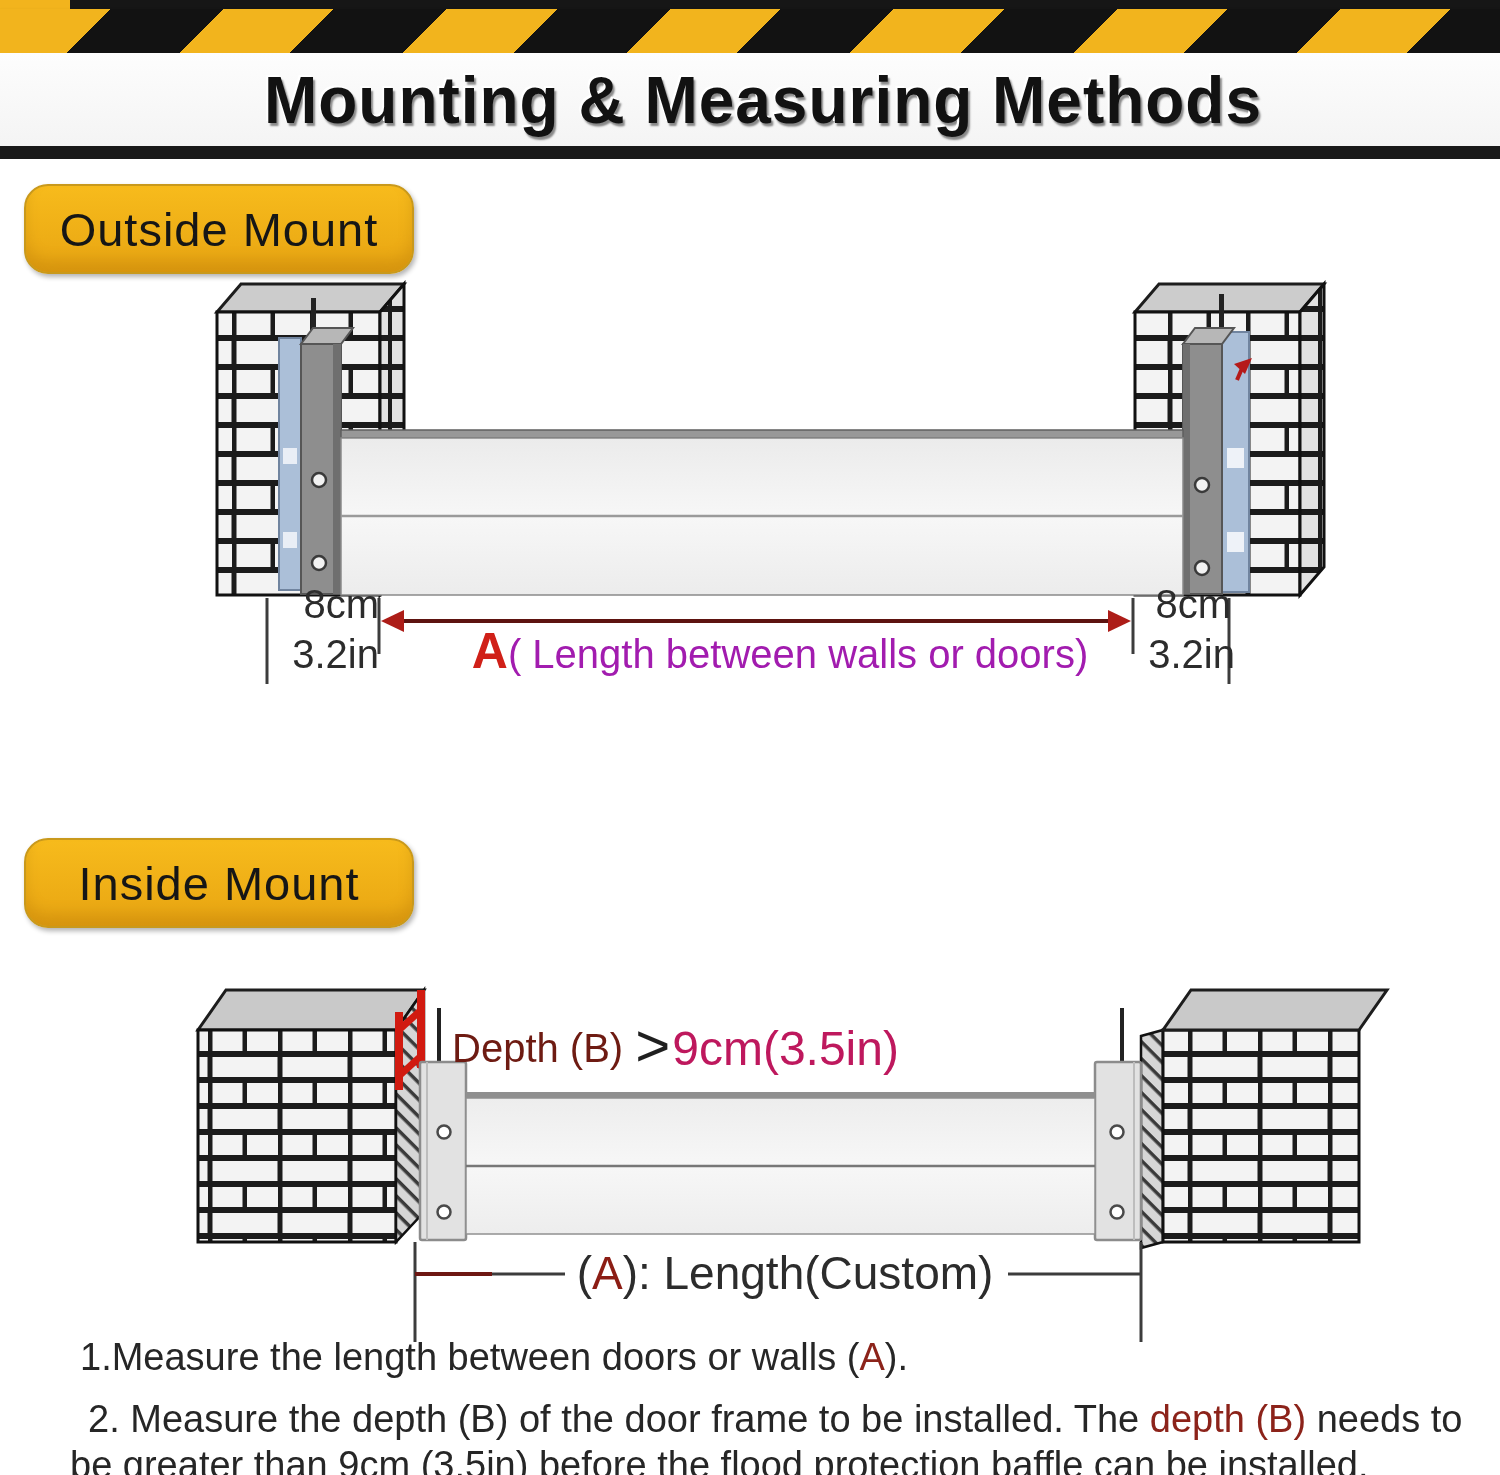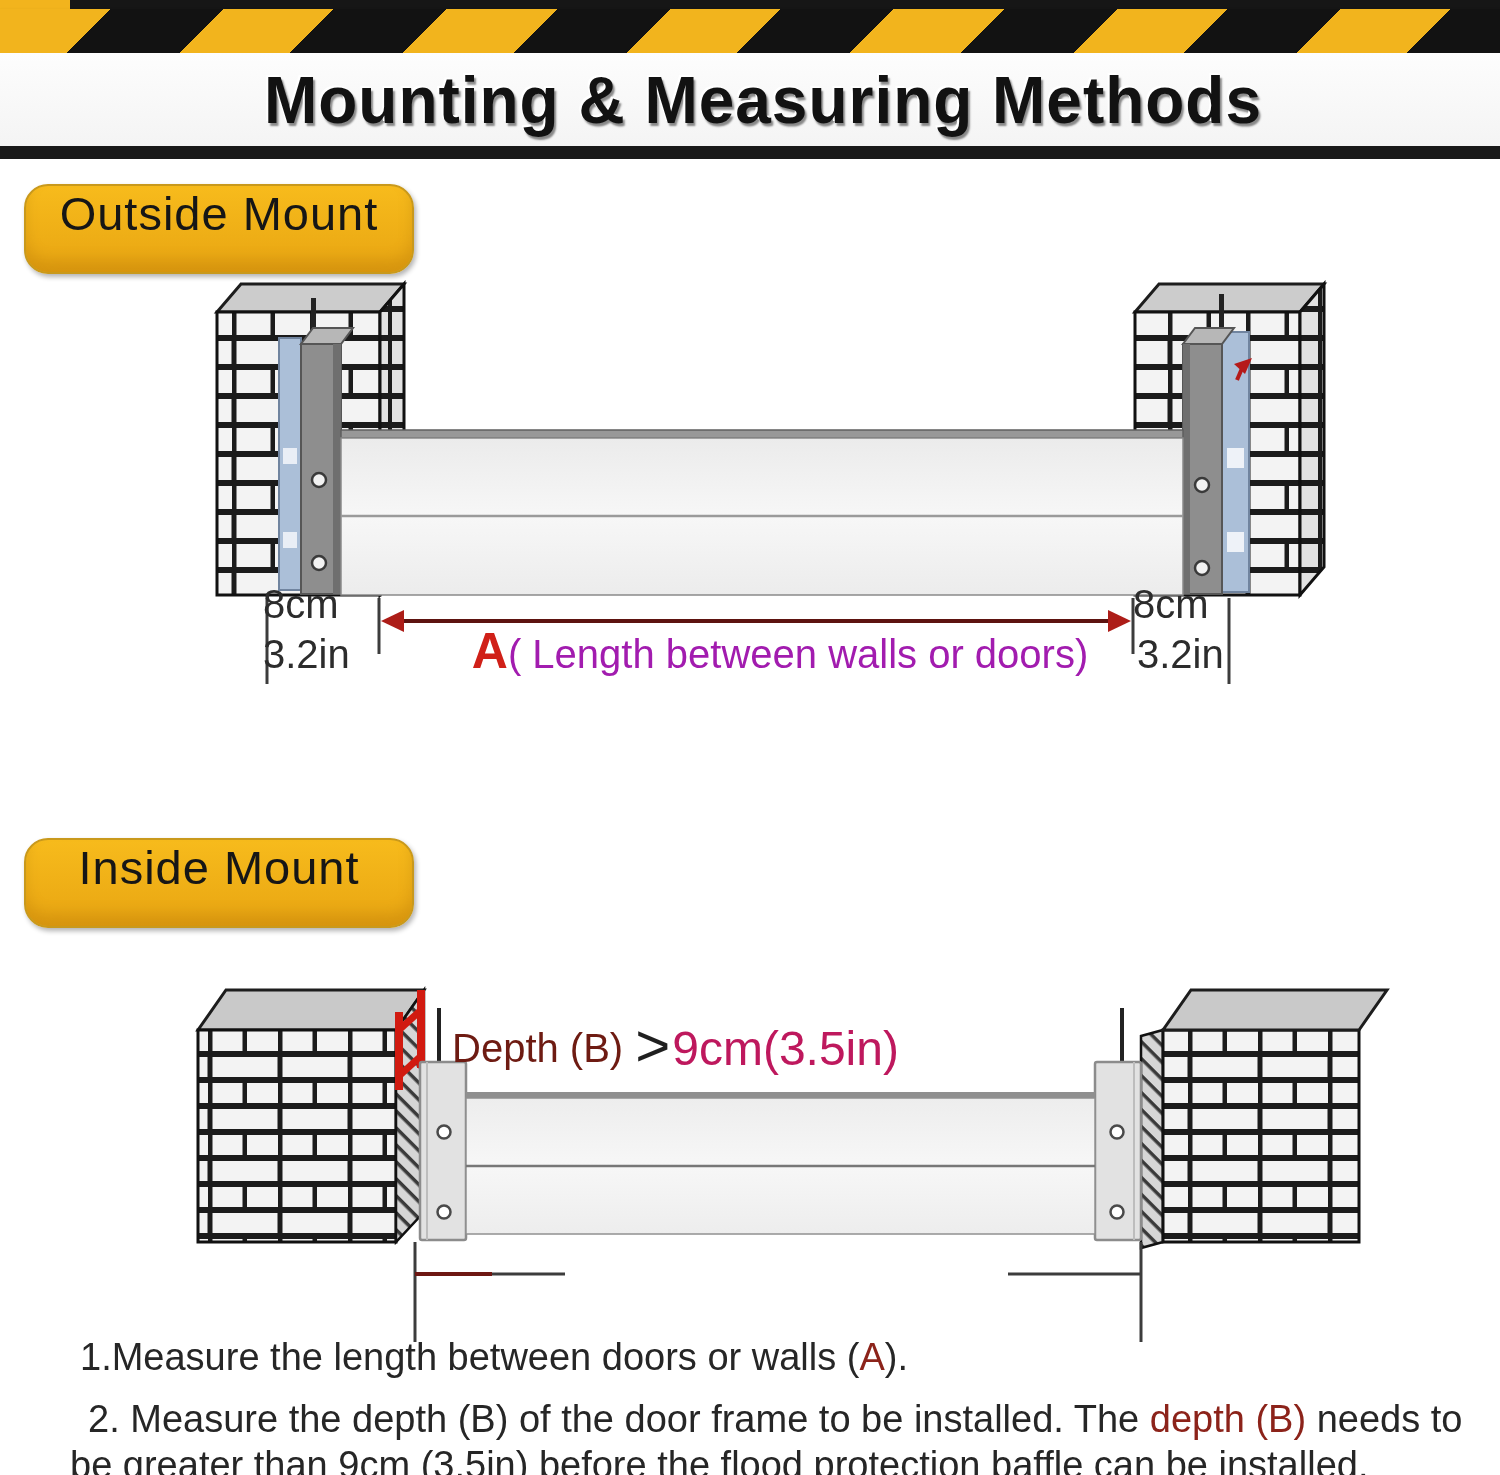--- a/index.html
+++ b/index.html
@@ -18,28 +18,28 @@
   .main-title{position:absolute;left:0;top:62px;width:100%;text-align:center;
     font-size:66px;font-weight:700;letter-spacing:1px;color:#121212;
     text-shadow:-2px -2px 0 #ffffff,2px 3px 2px rgba(0,0,0,.45);
     transform:scaleX(.97);margin:0;}
   .dark-bar{position:absolute;left:0;top:146px;width:100%;height:13px;background:#191919;}
   
   .pill{position:absolute;left:24px;width:386px;height:86px;border-radius:24px;
     background:linear-gradient(180deg,#f7bb1c,#e8a512);
     border:2px solid #c9991c;
     box-shadow:inset 0 -12px 14px rgba(150,90,0,.22),2px 3px 5px rgba(0,0,0,.3);
-    display:flex;justify-content:center;
+    display:flex;align-items:center;justify-content:center;
     font-size:47px;font-weight:500;color:#161616;letter-spacing:1px;}
   #pill-outside{top:184px;}
   #pill-inside{top:838px;}
   
   .diag{position:absolute;left:0;}
   
-  .dim{position:absolute;text-align:left;font-size:40px;color:#2c2c2c;line-height:1.0;}
+  .dim{position:absolute;text-align:right;font-size:40px;color:#2c2c2c;line-height:1.0;}
   .a-row{position:absolute;left:430px;top:622px;width:700px;display:flex;
     justify-content:center;align-items:baseline;}
   .a-letter{font-size:50px;font-weight:700;color:#d02018;}
   .a-desc{font-size:40px;color:#a21caf;}
   .depth-row{position:absolute;left:452px;top:1008px;height:80px;display:flex;
     align-items:center;}
   .depth-label{font-size:40px;color:#6e1b12;}
   .depth-gt{font-size:60px;font-weight:400;color:#1f1f1f;margin:0 2px 0 12px;transform:translateY(-3px);}
   .depth-value{font-size:48px;color:#be185d;}
   .len-row{position:absolute;left:545px;top:1246px;width:480px;text-align:center;
@@ -233,19 +233,20 @@
       <line x1="492" y1="324" x2="565" y2="324" stroke="#3c3c3c" stroke-width="3"></line>
       <line x1="1008" y1="324" x2="1141" y2="324" stroke="#3c3c3c" stroke-width="3"></line>
     </g>
   </svg>
 
   <div class="depth-row">
     <span class="depth-label">Depth (B)</span>
     <span class="depth-gt">&gt;</span>
     <span class="depth-value">9cm(3.5in)</span>
   </div>
+  <div class="len-row"><span>(</span><span class="len-em">A</span><span>): Length(Custom)</span></div>
 
   <div class="steps" id="steps-inside">
     <div class="s1"><span>1.Measure the length between doors or walls (</span><span class="em">A</span><span>).</span></div>
     <div class="s2"><span>2. Measure the depth (B) of the door frame to be installed. The </span><span class="em">depth (B)</span><span> needs to be greater than 9cm (3.5in) before the flood protection baffle can be installed.</span></div>
   </div>
 
 </div>
 
 </body></html>

